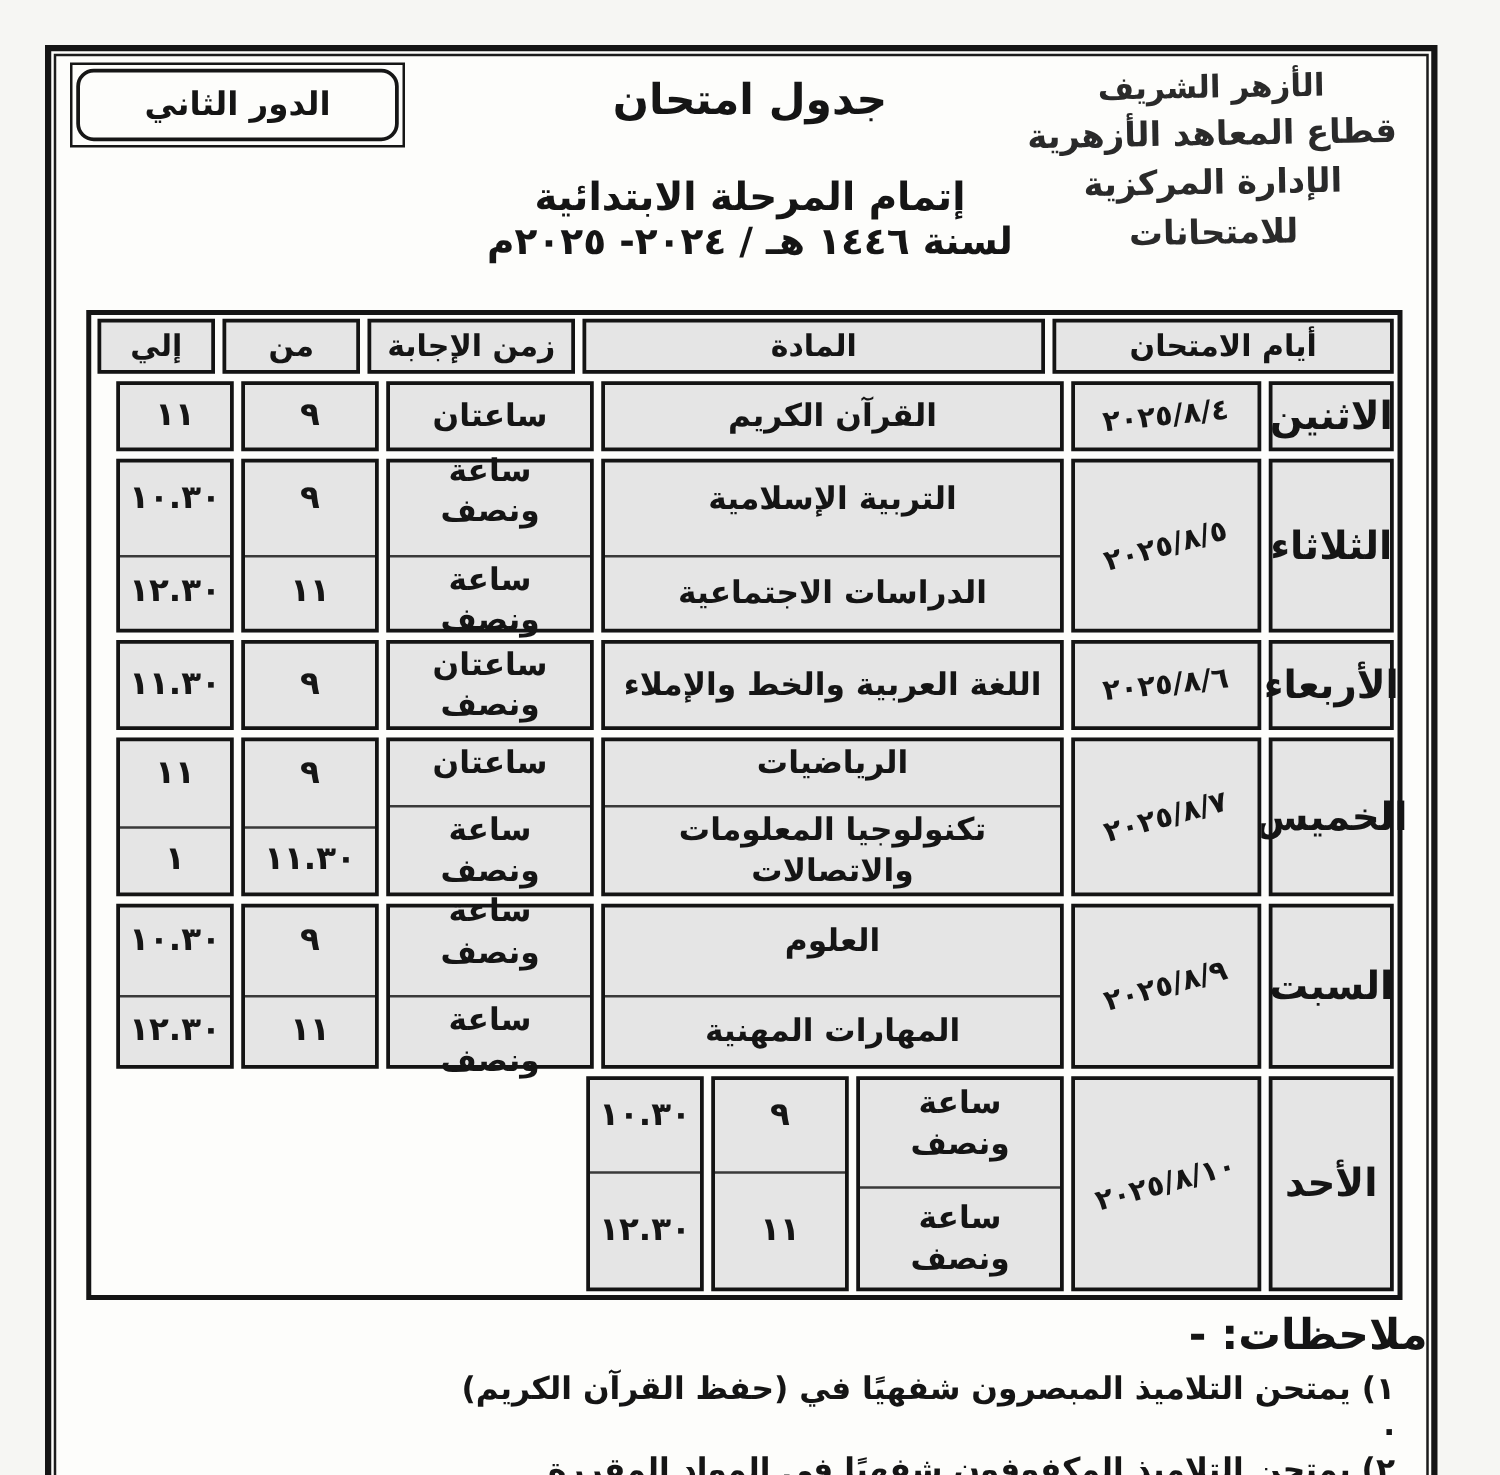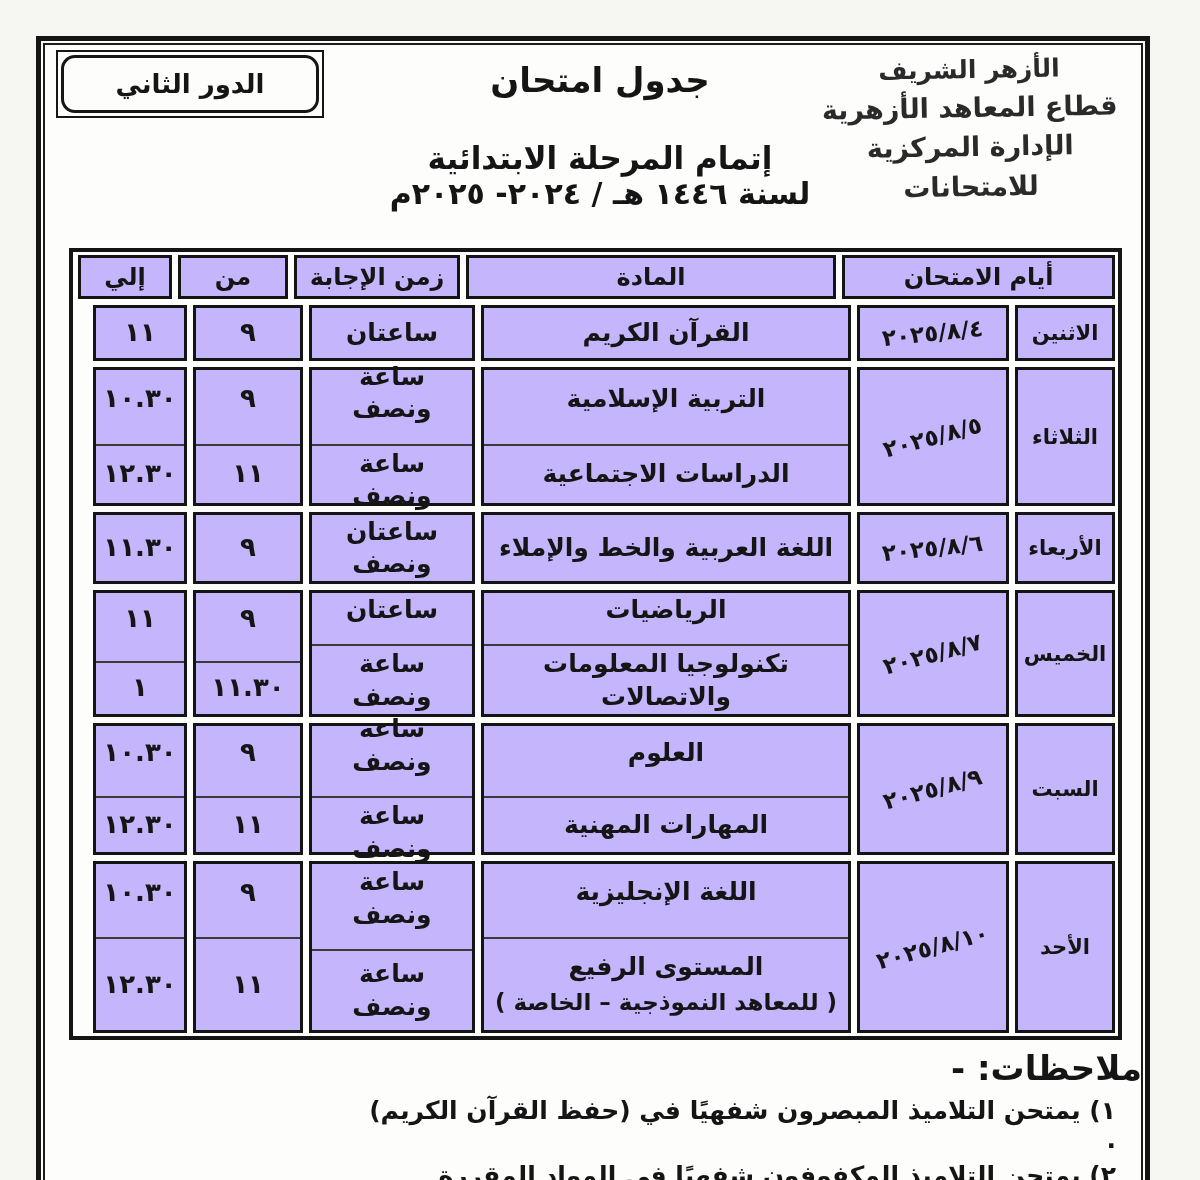--- a/index.html
+++ b/index.html
@@ -46,28 +46,28 @@
   .doc-year{font-size:30px;font-weight:bold;letter-spacing:1px;}
 
   
   .exam-table{
     position:absolute;right:78px;top:248px;width:1039px;
     border:4px solid #141414;padding:3px;background:#fdfdfb;
     display:flex;flex-direction:column;gap:6px;
   }
   .row{display:flex;gap:6px;}
   .cell{
-    background:#c4b5fd;border:3px solid #141414;box-sizing:border-box;
+    background:#e5e5e5;border:3px solid #141414;box-sizing:border-box;
     display:flex;align-items:center;justify-content:center;
     font-weight:bold;text-align:center;
   }
   .header-row{height:44px;}
   .header-row .cell{font-size:24px;}
   .days-header{width:273px;}
-  .day-col{width:100px;font-size:21px;}
+  .day-col{width:100px;font-size:31px;}
   .date-col{width:152px;font-size:23px;}
   .subject-col{width:370px;font-size:25px;}
   .duration-col{width:166px;font-size:25px;}
   .from-col{width:110px;font-size:26px;}
   .to-col{width:94px;font-size:26px;}
 
   .group-1{height:56px;}
   .group-2{height:139px;}
   .group-3{height:72px;}
   .group-4{height:127px;}
@@ -241,29 +241,20 @@
       <div class="cell stack to-col">
         <div class="sub">١٠.٣٠</div>
         <div class="sub divided">١٢.٣٠</div>
       </div>
     </div>
     <div class="row group group-6">
       <div class="cell day-col">الأحد</div>
       <div class="cell date-col">
         <div class="date-text steep">٢٠٢٥/٨/١٠</div>
       </div>
-      <div class="cell stack subject-col">
-        <div class="sub">
-          <div class="subject-line1">اللغة الإنجليزية</div>
-        </div>
-        <div class="sub divided tall">
-          <div class="subject-line1">المستوى الرفيع</div>
-          <div class="subject-line2">( للمعاهد النموذجية – الخاصة )</div>
-        </div>
-      </div>
       <div class="cell stack duration-col">
         <div class="sub">ساعة ونصف</div>
         <div class="sub divided tall">ساعة ونصف</div>
       </div>
       <div class="cell stack from-col">
         <div class="sub">٩</div>
         <div class="sub divided tall">١١</div>
       </div>
       <div class="cell stack to-col">
         <div class="sub">١٠.٣٠</div>

